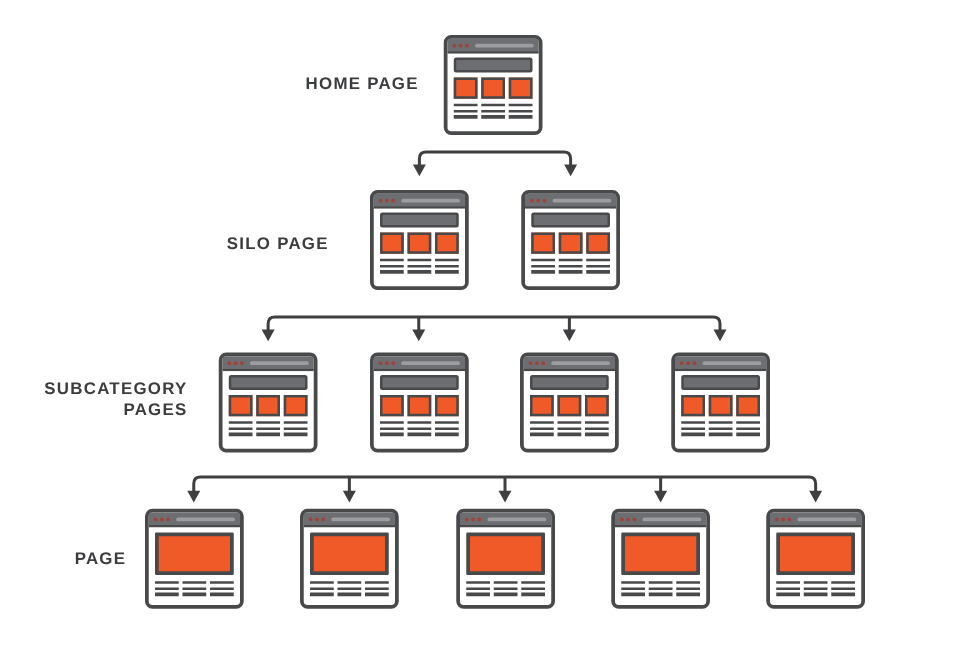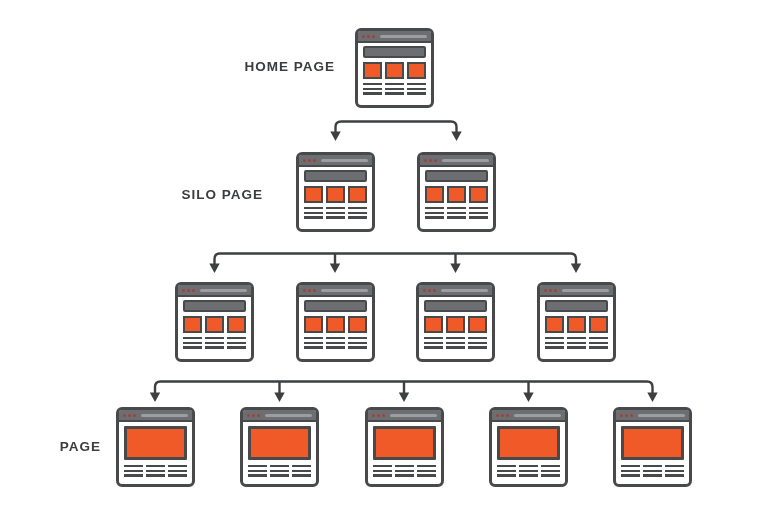--- a/index.html
+++ b/index.html
@@ -102,20 +102,21 @@
              M455.5 273l-5.2 -9.5h10.4z M576 273l-5.2 -9.5h10.4z
              M155 402l-5.2 -9.5h10.4z M279.5 402l-5.2 -9.5h10.4z
              M404 402l-5.2 -9.5h10.4z M528.5 402l-5.2 -9.5h10.4z
              M652.5 402l-5.2 -9.5h10.4z"></path>
   </svg>
 
   <div class="lvl-label" style="right:433px; top:59px; max-width:200px;">HOME PAGE</div>
 
   <div class="lvl-label" style="right:505px; top:187px; max-width:200px;">SILO PAGE</div>
 
+  <div class="lvl-label" style="right:618px; top:303px; max-width:138px;">SUBCATEGORY PAGES</div>
 
   <div class="lvl-label" style="right:667px; top:439px; max-width:200px;">PAGE</div>
 
   <div id="icons-layer">
       <div class="picon" style="left: 355px; top: 28px;">
         <div class="titlebar">
           <span class="dot"></span>
           <span class="dot"></span>
           <span class="dot"></span>
           <span class="addr"></span>

